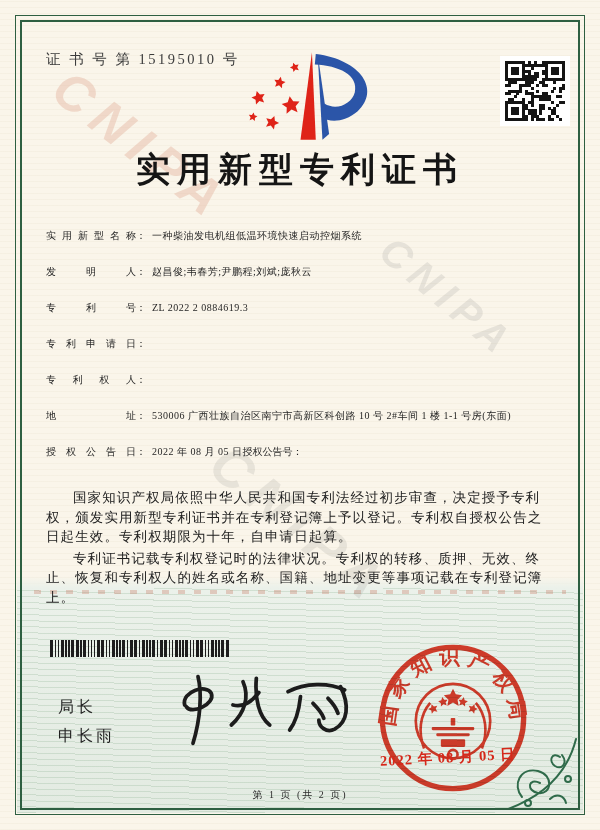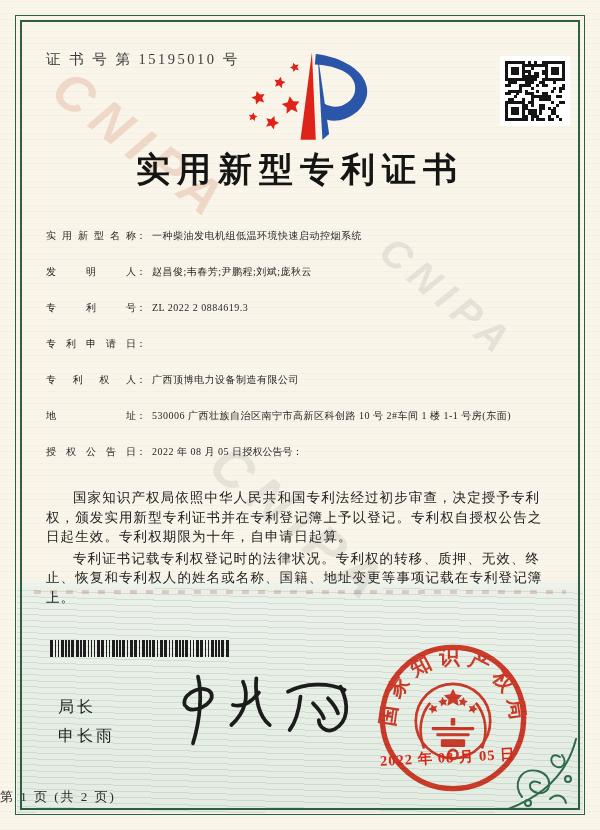--- a/index.html
+++ b/index.html
@@ -61,21 +61,21 @@
     font-family:"Liberation Sans","DejaVu Sans",sans-serif;color:#1e1e1e;}
   .signer-name{position:absolute;left:58px;top:726px;font-size:16px;letter-spacing:3px;z-index:2;
     font-family:"Liberation Sans","DejaVu Sans",sans-serif;color:#1e1e1e;}
   .signature{position:absolute;left:158px;top:666px;width:200px;height:88px;z-index:2;}
 
   .seal{position:absolute;left:377px;top:642px;width:152px;height:152px;z-index:4;opacity:.93;mix-blend-mode:multiply;}
   .seal-date{position:absolute;left:380px;top:747px;width:185px;z-index:5;color:#d5281a;font-size:14.5px;
     font-weight:bold;letter-spacing:1px;transform:rotate(-3deg);white-space:nowrap;}
   .ornament{position:absolute;right:22px;bottom:17px;width:80px;height:80px;z-index:3;}
 
-  .footer{position:absolute;left:0;right:0;top:788px;font-size:13px;
+  .footer{position:absolute;left:0;right:0;top:788px;text-align:center;font-size:10px;
     letter-spacing:2px;color:#2c2c2c;z-index:5;}
 </style>
 </head>
 <body>
 
 <div class="page">
 
   <div class="green-fade"></div>
   <div class="green-zone"></div>
   <div class="deco-band"></div>
@@ -355,21 +355,20 @@
         <span class="fcolon">：</span>
       <span class="fvalue">ZL 2022 2 0884619.3</span>
     </div>
     <div class="frow">
       <span class="flabel">专利申请日</span>
         <span class="fcolon">：</span>
     </div>
     <div class="frow">
       <span class="flabel">专利权人</span>
         <span class="fcolon">：</span>
-      <span class="fvalue">广西顶博电力设备制造有限公司</span>
     </div>
     <div class="frow">
       <span class="flabel">地址</span>
         <span class="fcolon">：</span>
       <span class="fvalue">530006 广西壮族自治区南宁市高新区科创路 10 号 2#车间 1 楼 1-1 号房(东面)</span>
     </div>
     <div class="frow">
       <span class="flabel">授权公告日</span>
         <span class="fcolon">：</span>
       <span class="fvalue nowrap">2022 年 08 月 05 日</span>

